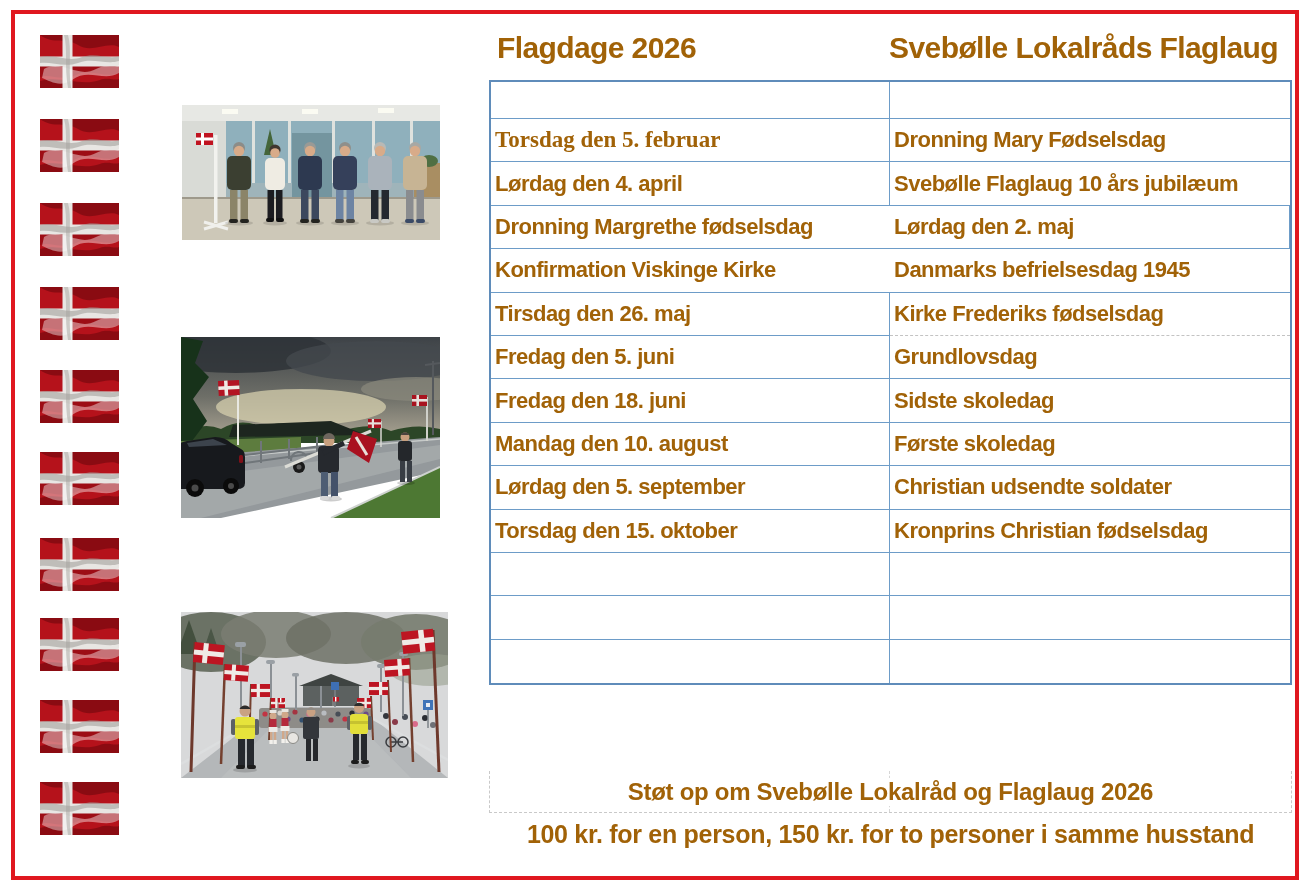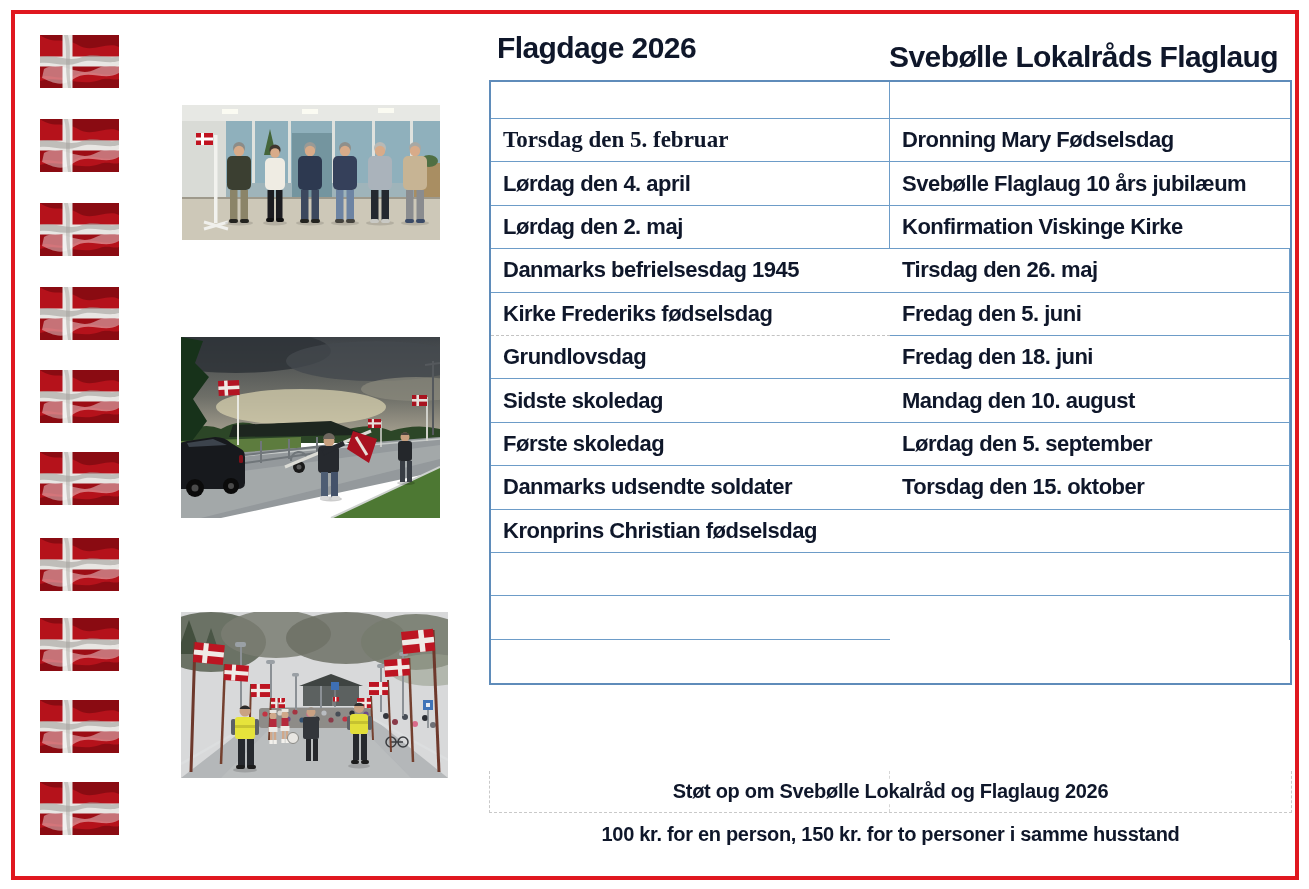--- a/index.html
+++ b/index.html
@@ -1,55 +1,55 @@
 <!DOCTYPE html>
 <html><head>
 <meta charset="utf-8">
 <style>
   html,body{margin:0;padding:0;background:#fff;}
   .page{position:relative;width:1309px;height:889px;background:#ffffff;overflow:hidden;
-        font-family:"Liberation Sans",sans-serif;color:#0f172a;}
+        font-family:"Liberation Sans",sans-serif;color:#a16207;}
   .frame{position:absolute;left:11px;top:10px;right:10px;bottom:9px;border:4px solid #e0181f;}
 
   
   .title{position:absolute;top:31px;font-size:30px;font-weight:bold;letter-spacing:-0.6px;white-space:nowrap;}
   .title-left{left:497px;}
-  .title-right{right:31px;margin-top:9px;}
+  .title-right{right:31px;}
 
   
   .flag{position:absolute;left:40px;width:79px;height:53px;}
 
   
   .photo{position:absolute;display:block;}
   .photo1{left:182px;top:105px;width:258px;height:135px;}
   .photo2{left:181px;top:337px;width:259px;height:181px;}
   .photo3{left:181px;top:612px;width:267px;height:166px;}
 
   
   .flag-table{position:absolute;left:489px;top:80px;width:803px;border:2px solid #5f8cba;
               display:grid;grid-template-columns:399px 1fr;box-sizing:border-box;background:#fff;}
-  .cell{height:43.4px;box-sizing:border-box;display:flex;align-items:center;padding-left:12px;
+  .cell{height:43.4px;box-sizing:border-box;display:flex;align-items:center;padding-left:4px;
         font-size:22px;font-weight:bold;letter-spacing:-0.5px;border-bottom:1.5px solid #6d9cc8;
         white-space:nowrap;overflow:hidden;}
   .cell.c1{border-right:1.5px solid #6d9cc8;}
   .cell.r0{height:37px;}
   .cell.last{border-bottom:none;}
   .cell.serif{font-family:"Liberation Serif","DejaVu Serif",serif;font-size:23px;letter-spacing:0;}
   .cell.dash-b{border-bottom:1.5px dashed #c3c3c3;}
 
   
   .support-row{position:absolute;left:489px;top:771px;width:803px;height:42px;box-sizing:border-box;
                border-left:1.5px dashed #c9c9c9;border-right:1.5px dashed #c9c9c9;border-bottom:1.5px dashed #c9c9c9;
                display:flex;align-items:center;justify-content:center;
-               font-size:20px;font-weight:bold;letter-spacing:-0.3px;}
+               font-size:24px;font-weight:bold;letter-spacing:-0.3px;}
   .support-row::before{content:"";position:absolute;left:399px;top:0;bottom:0;border-left:1.5px dashed #d6d6d6;}
   .support-row span{position:relative;background:#fff;padding:0 6px;}
   .price-line{position:absolute;left:489px;top:814px;width:803px;height:40px;
               display:flex;align-items:center;justify-content:center;
-              font-size:20px;font-weight:bold;letter-spacing:-0.3px;}
+              font-size:25px;font-weight:bold;letter-spacing:-0.3px;}
 </style>
 </head>
 <body>
 
 <div class="page">
 
   <svg width="0" height="0" style="position:absolute" aria-hidden="true">
     <defs>
       <symbol id="dkflag" viewBox="0 0 79 53">
         <rect width="79" height="53" fill="#b5121b"></rect>
@@ -452,33 +452,34 @@
   <div class="title title-left">Flagdage 2026</div>
   <div class="title title-right">Svebølle Lokalråds Flaglaug</div>
 
   <div class="flag-table">
     <div class="cell c1 r0"></div>
     <div class="cell r0"></div>
     <div class="cell c1 serif">Torsdag den 5. februar</div>
     <div class="cell">Dronning Mary Fødselsdag</div>
     <div class="cell c1">Lørdag den 4. april</div>
     <div class="cell">Svebølle Flaglaug 10 års jubilæum</div>
+    <div class="cell">Dronning Margrethe fødselsdag</div>
     <div class="cell c1">Lørdag den 2. maj</div>
     <div class="cell">Konfirmation Viskinge Kirke</div>
     <div class="cell">Danmarks befrielsesdag 1945</div>
     <div class="cell c1">Tirsdag den 26. maj</div>
     <div class="cell dash-b">Kirke Frederiks fødselsdag</div>
     <div class="cell c1">Fredag den 5. juni</div>
     <div class="cell">Grundlovsdag</div>
     <div class="cell c1">Fredag den 18. juni</div>
     <div class="cell">Sidste skoledag</div>
     <div class="cell c1">Mandag den 10. august</div>
     <div class="cell">Første skoledag</div>
     <div class="cell c1">Lørdag den 5. september</div>
-    <div class="cell">Danmarks udsendte soldater</div>
+    <div class="cell">Christian udsendte soldater</div>
     <div class="cell c1">Torsdag den 15. oktober</div>
     <div class="cell">Kronprins Christian fødselsdag</div>
     <div class="cell c1"></div>
     <div class="cell"></div>
     <div class="cell c1"></div>
     <div class="cell"></div>
     <div class="cell c1 last"></div>
     <div class="cell last"></div>
   </div>
 

